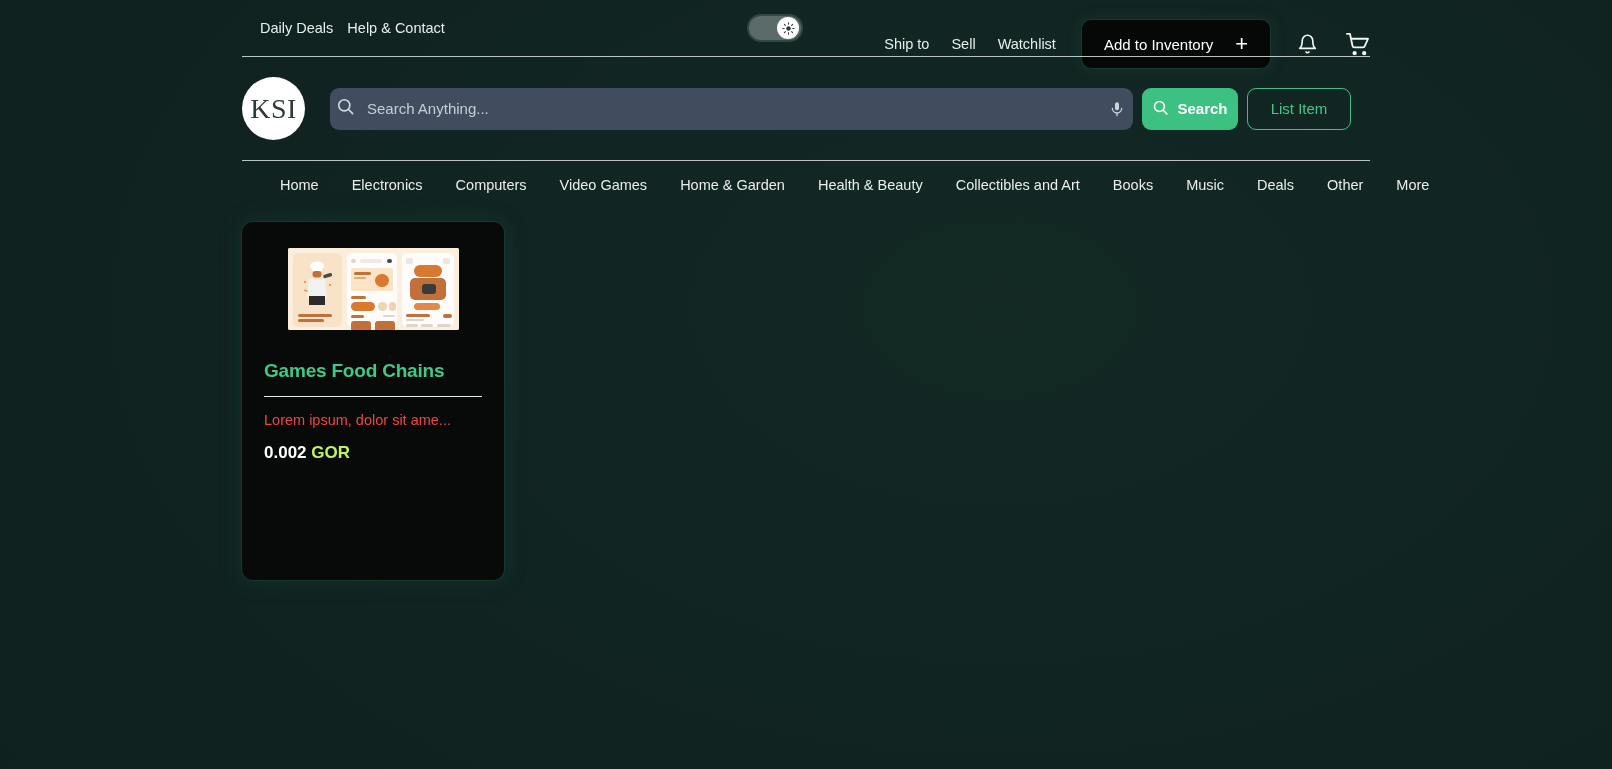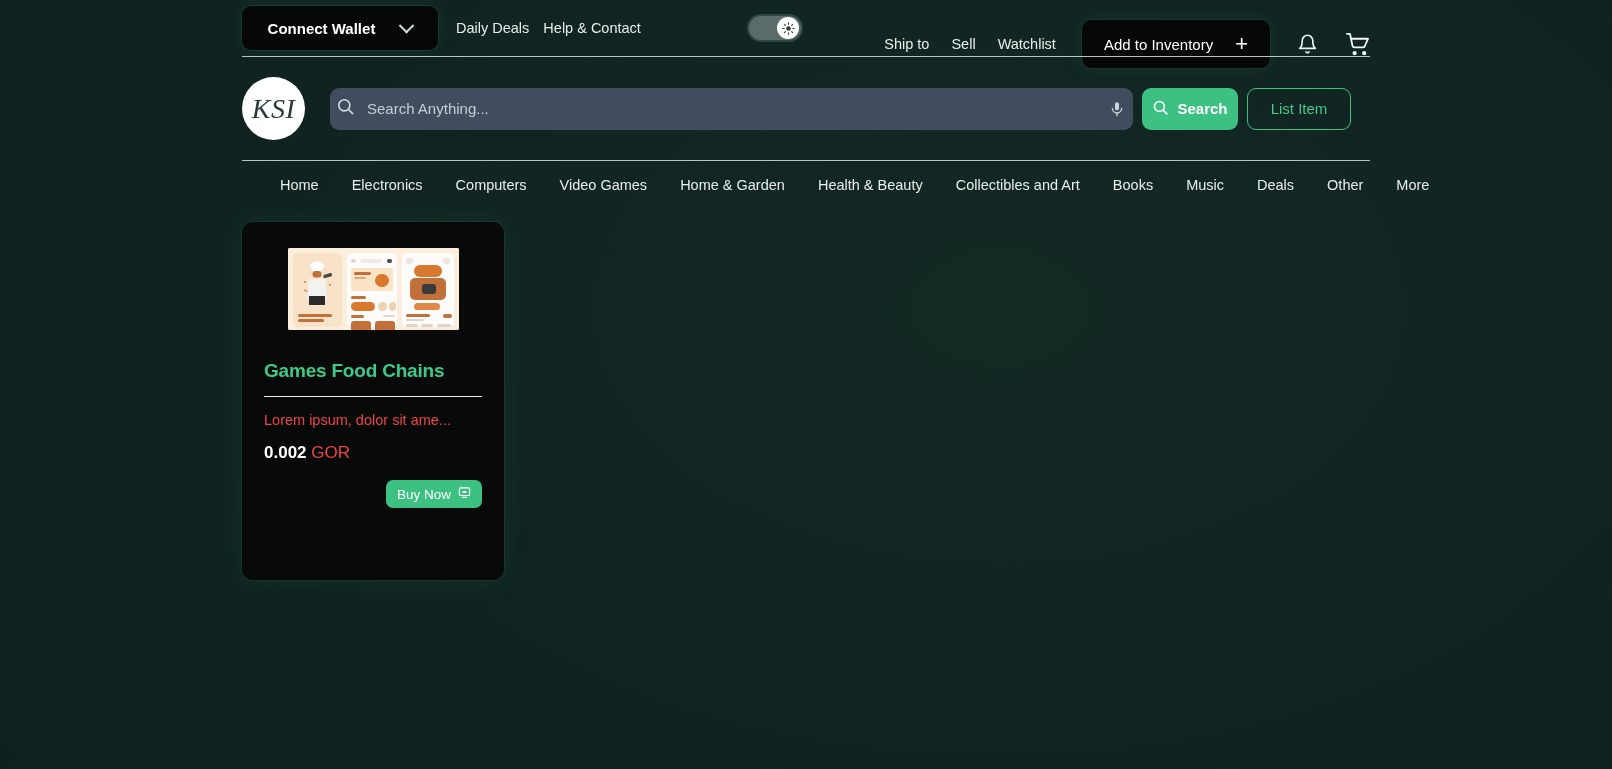--- a/index.html
+++ b/index.html
@@ -166,21 +166,20 @@
     align-items: center;
     justify-content: center;
     flex: 0 0 auto;
     user-select: none;
   }
   .logo span {
     font-family: "Liberation Serif", serif;
     font-size: 28px;
     color: #2c3a3a;
     letter-spacing: 0.5px;
-    font-style: italic;
   }
   .search-wrap {
     margin-left: 25px;
     position: relative;
     flex: 0 0 auto;
     width: 803px;
     height: 42px;
     background: #414c5e;
     border-radius: 9px;
     display: flex;
@@ -295,22 +294,22 @@
     color: #ef4444;
     font-size: 14.5px;
   }
   .card-price {
     margin-top: 15px;
     font-size: 17px;
     color: #ffffff;
     font-weight: bold;
   }
   .card-price .cur {
-    color: #ef4444;
-    font-weight: normal;
+    color: #bef264;
+    font-weight: bold;
   }
   .buy-row {
     margin-top: 17px;
     display: flex;
     justify-content: flex-end;
   }
   .buy-btn {
     background: #3cc182;
     border: none;
     border-radius: 7px;
@@ -338,24 +337,20 @@
   .bar.g { background: #ded6cd; }
 </style>
 </head>
 <body>
 
 <div id="app">
   <div class="shell">
 
     <div class="topbar">
 
-      <button class="wallet-btn">
-        <span>Connect Wallet</span>
-        <span class="chev"></span>
-      </button>
 
       <div class="util-links">
         <a>Daily Deals</a>
         <a>Help &amp; Contact</a>
       </div>
 
       <div class="theme-toggle">
         <span class="knob">
           <svg width="13" height="13" viewBox="0 0 24 24">
             <circle cx="12" cy="12" r="4.2" fill="#2f3b3a"></circle>
@@ -514,30 +509,18 @@
 
         <div class="card-title">Games Food Chains</div>
         <div class="card-rule"></div>
         <div class="card-desc">Lorem ipsum, dolor sit ame...</div>
 
         <div class="card-price">
           <span>0.002</span>
           <span class="cur">GOR</span>
         </div>
 
-        <div class="buy-row">
-          <button class="buy-btn">
-            <span>Buy Now</span>
-            <span>
-              <svg width="13" height="13" viewBox="0 0 24 24" fill="none" stroke="#ffffff" stroke-width="2" stroke-linejoin="round">
-                <rect x="2.5" y="3.5" width="19" height="14" rx="2"></rect>
-                <rect x="8.5" y="9" width="7" height="4" rx="1" fill="#ffffff" stroke="none"></rect>
-                <line x1="8" y1="21" x2="16" y2="21" stroke-linecap="round"></line>
-              </svg>
-            </span>
-          </button>
-        </div>
 
       </div>
     </div>
 
   </div>
 </div>
 
 </body></html>

